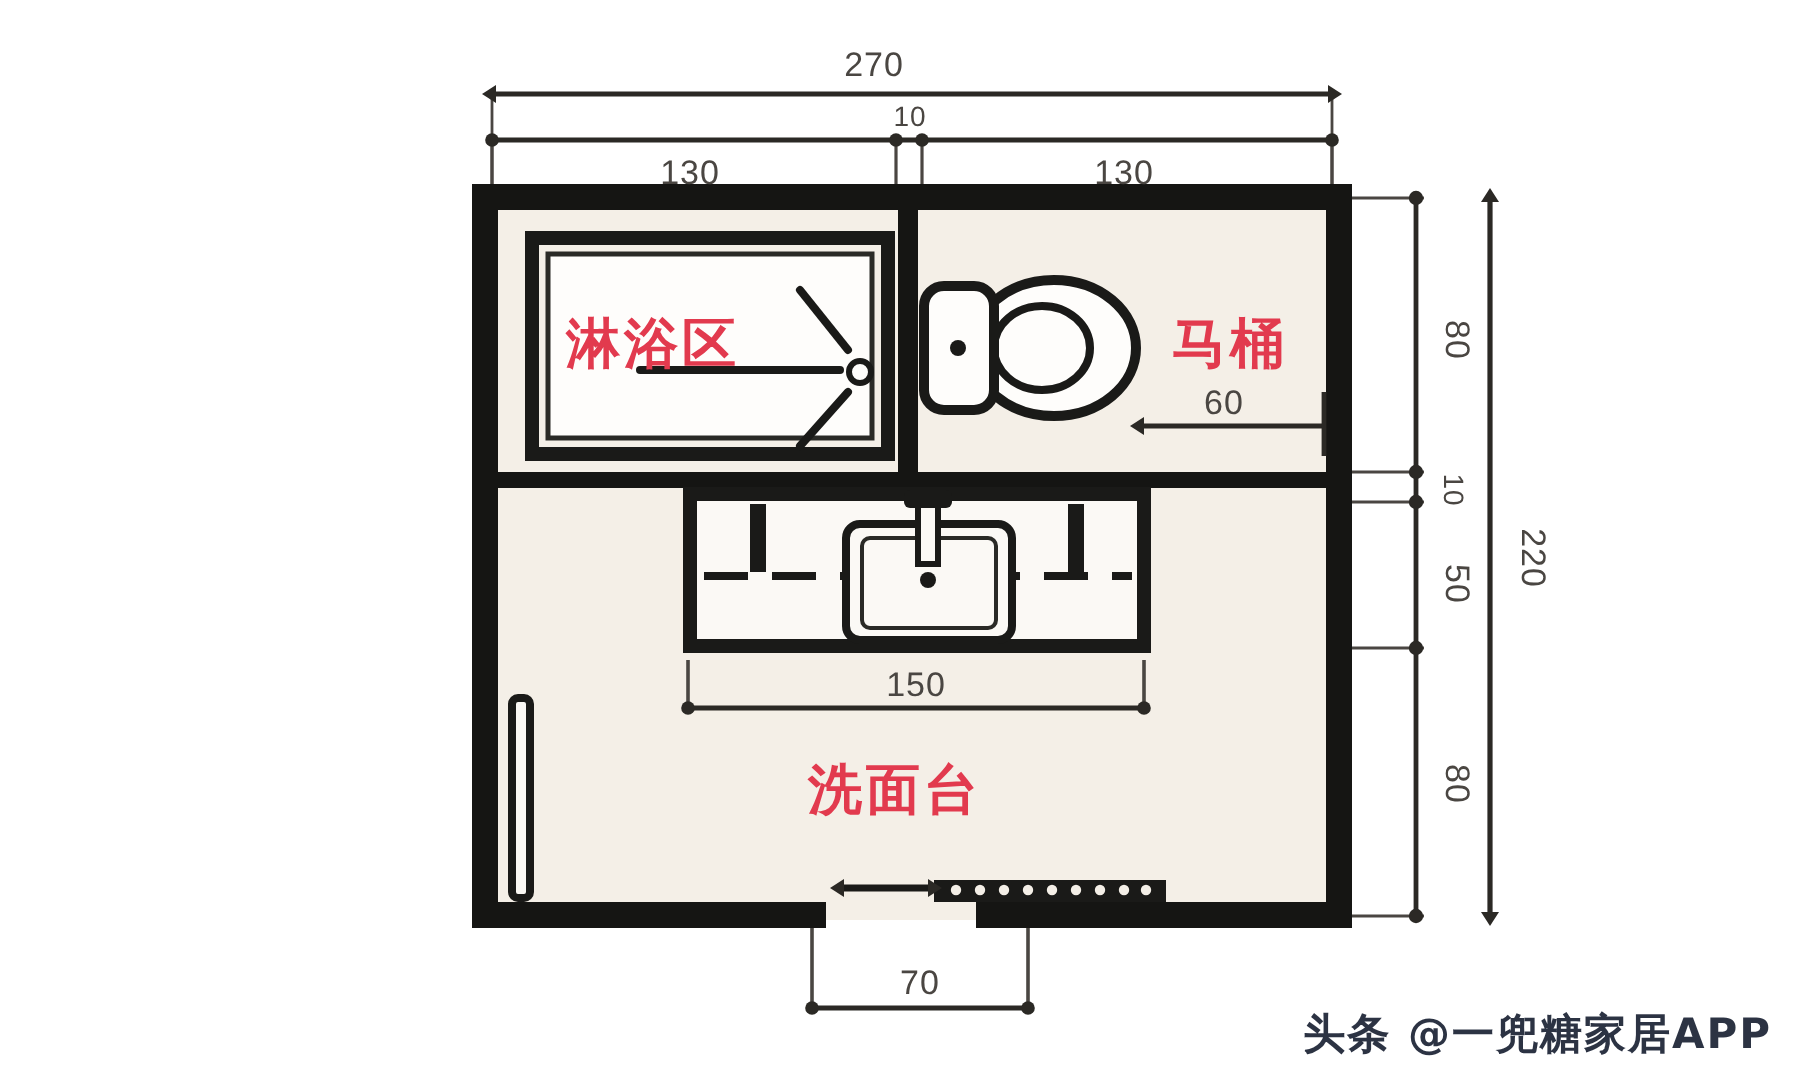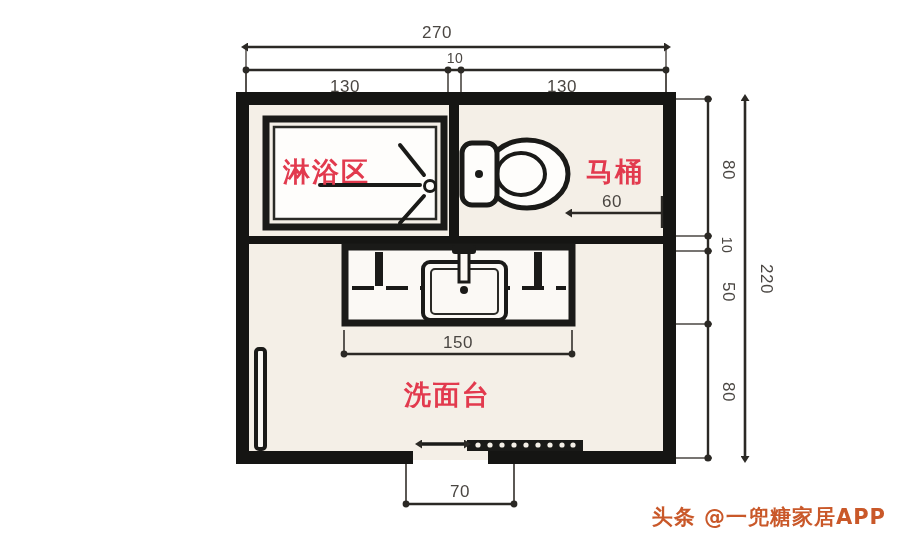--- a/index.html
+++ b/index.html
@@ -41,21 +41,21 @@
     fill: #e23a4e;
     letter-spacing: 2px;
   }
   .watermark {
     position: absolute;
     right: 14px;
     bottom: 8px;
     font-family: "DejaVu Sans", "Liberation Sans", sans-serif;
     font-size: 21px;
     font-weight: bold;
-    color: #c2410c;
+    color: #0f172a;
     opacity: 0.88;
     letter-spacing: 1px;
     white-space: nowrap;
   }
 </style>
 </head>
 <body>
 
 <div id="stage">
 

